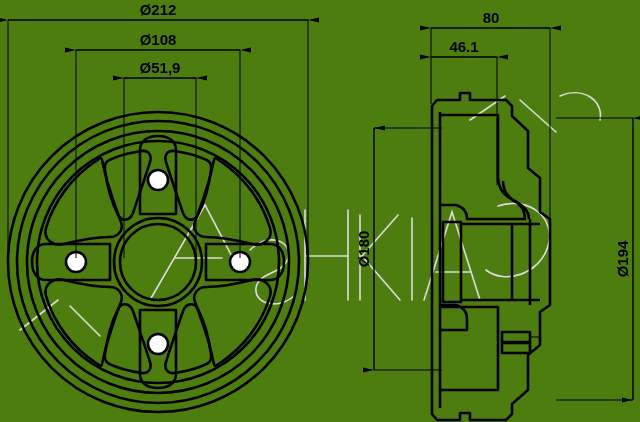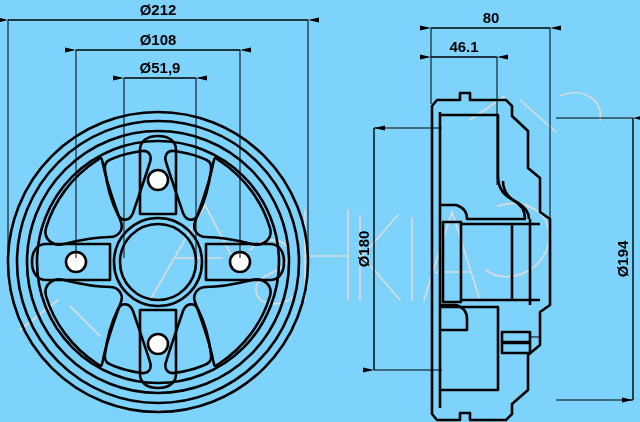--- a/index.html
+++ b/index.html
@@ -7,21 +7,21 @@
     padding: 0;
     background: #ffffff;
   }
   body {
     font-family: "Liberation Sans", sans-serif;
   }
   #sheet {
     position: relative;
     width: 640px;
     height: 422px;
-    background: #7dd3fc;
+    background: #4d7c0f;
     overflow: hidden;
   }
   #sheet svg {
     position: absolute;
     top: 0;
     left: 0;
     display: block;
   }
   .dim-text {
     font-family: "Liberation Sans", sans-serif;

